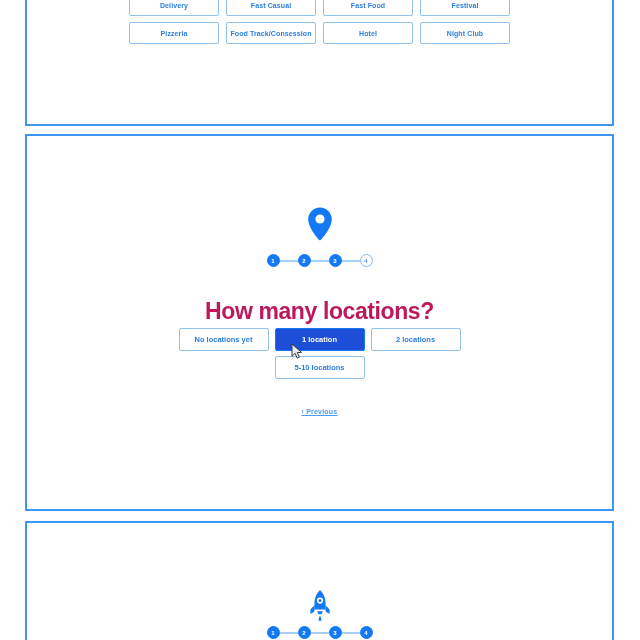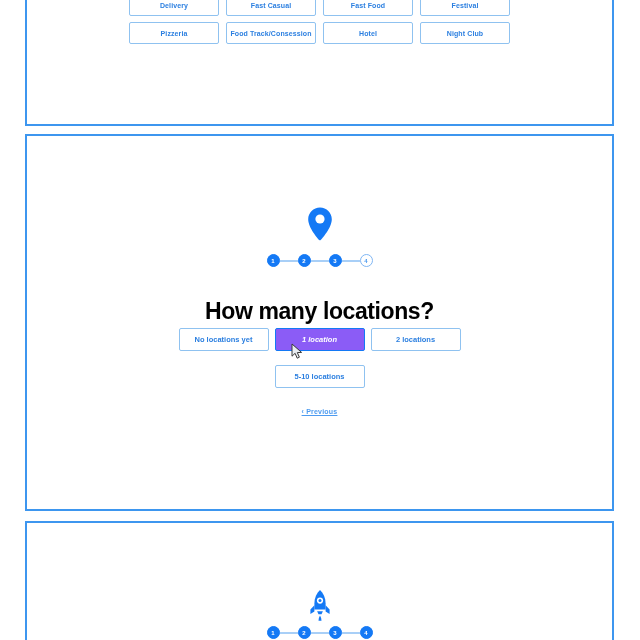--- a/index.html
+++ b/index.html
@@ -115,58 +115,57 @@
   }
 
   .heading {
     position: absolute;
     left: 0;
     right: 0;
     top: 148px;
     text-align: center;
     font-size: 23px;
     font-weight: 700;
-    color: #000000;
+    color: #be185d;
     letter-spacing: -0.4px;
     line-height: 1.1;
   }
 
   .options {
     position: absolute;
     left: 0;
     right: 0;
     top: 192px;
   }
   .opt-row {
     display: flex;
     justify-content: center;
     gap: 6px;
-    margin-bottom: 14px;
+    margin-bottom: 5px;
   }
   .opt-btn {
     width: 90px;
     height: 23px;
     box-sizing: border-box;
     border: 1px solid #8fc2f0;
     border-radius: 2px;
     background: #ffffff;
     color: #2b7fe0;
     font-size: 7.5px;
     font-weight: 700;
     display: flex;
     align-items: center;
     justify-content: center;
     white-space: nowrap;
     line-height: 1;
   }
   .opt-btn.selected {
-    background: #8b5cf6;
+    background: #1d4ed8;
     border-color: #1479f5;
     color: #ffffff;
-    font-style: italic;
   }
 
   .prev-link {
     position: absolute;
     left: 0;
     right: 0;
     top: 272px;
     text-align: center;
     font-size: 7px;
     font-weight: 700;

